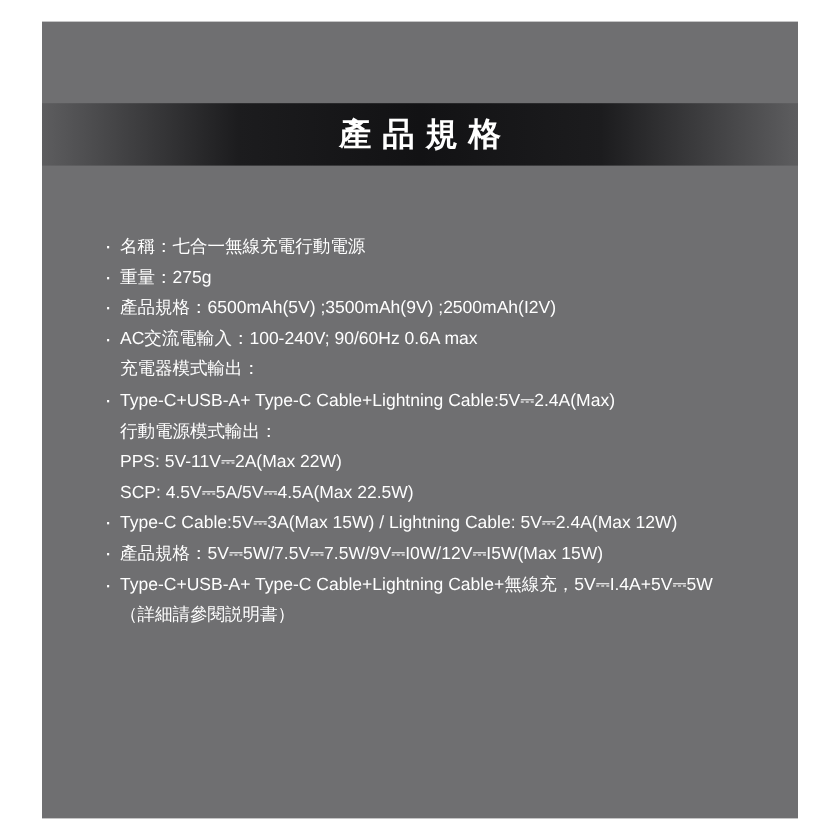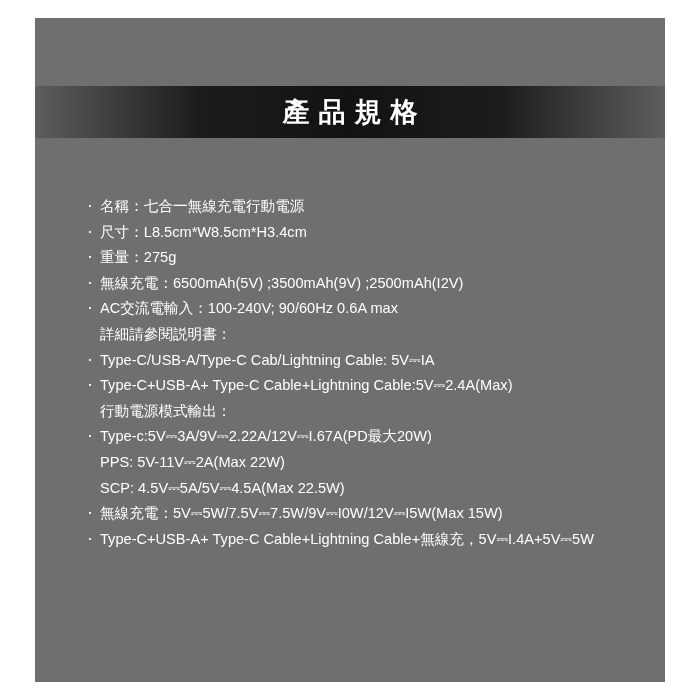--- a/index.html
+++ b/index.html
@@ -83,29 +83,28 @@
 
 <div class="page">
   <div class="card">
 
     <div class="title-band">
       <div class="title-text">產品規格</div>
     </div>
 
     <div class="spec-list">
         <div class="spec-row bullet">名稱：七合一無線充電行動電源</div>
-        <div class="spec-row bullet">尺寸：L8.5cm*W8.5cm*H3.4cm</div>
         <div class="spec-row bullet">重量：275g</div>
-        <div class="spec-row bullet">無線充電：6500mAh(5V) ;3500mAh(9V) ;2500mAh(I2V)</div>
+        <div class="spec-row bullet">產品規格：6500mAh(5V) ;3500mAh(9V) ;2500mAh(I2V)</div>
         <div class="spec-row bullet">AC交流電輸入：100-240V; 90/60Hz 0.6A max</div>
-        <div class="spec-row nobullet">詳細請參閱説明書：</div>
-        <div class="spec-row bullet">Type-C/USB-A/Type-C Cab/Lightning Cable: 5V⎓IA</div>
+        <div class="spec-row nobullet">充電器模式輸出：</div>
         <div class="spec-row bullet">Type-C+USB-A+ Type-C Cable+Lightning Cable:5V⎓2.4A(Max)</div>
         <div class="spec-row nobullet">行動電源模式輸出：</div>
-        <div class="spec-row bullet">Type-c:5V⎓3A/9V⎓2.22A/12V⎓I.67A(PD最大20W)</div>
         <div class="spec-row nobullet">PPS: 5V-11V⎓2A(Max 22W)</div>
         <div class="spec-row nobullet">SCP: 4.5V⎓5A/5V⎓4.5A(Max 22.5W)</div>
-        <div class="spec-row bullet">無線充電：5V⎓5W/7.5V⎓7.5W/9V⎓I0W/12V⎓I5W(Max 15W)</div>
+        <div class="spec-row bullet">Type-C Cable:5V⎓3A(Max 15W)  / Lightning Cable: 5V⎓2.4A(Max 12W)</div>
+        <div class="spec-row bullet">產品規格：5V⎓5W/7.5V⎓7.5W/9V⎓I0W/12V⎓I5W(Max 15W)</div>
         <div class="spec-row bullet">Type-C+USB-A+ Type-C Cable+Lightning Cable+無線充，5V⎓I.4A+5V⎓5W</div>
+        <div class="spec-row nobullet">（詳細請參閱説明書）</div>
       </div>
 
   </div>
 </div>
 
 </body></html>

